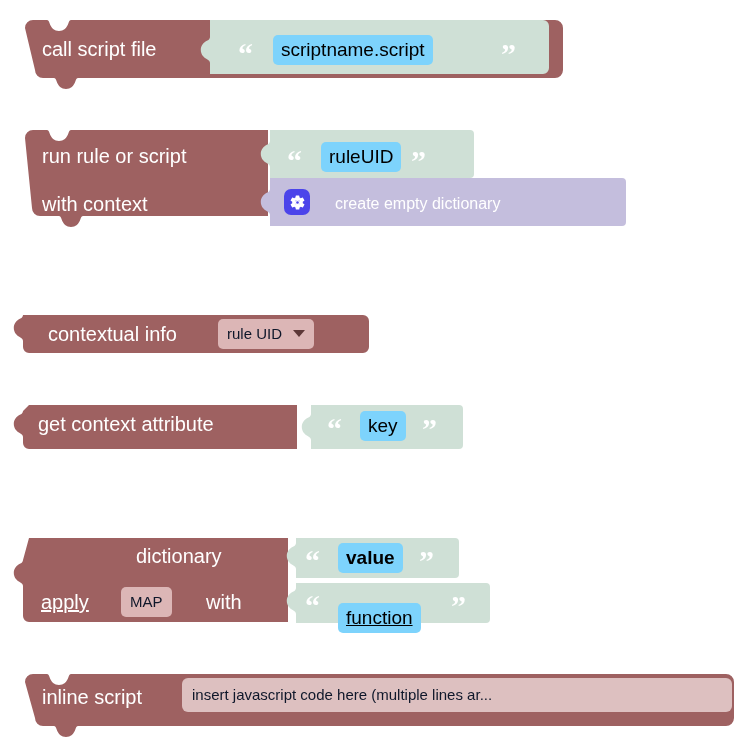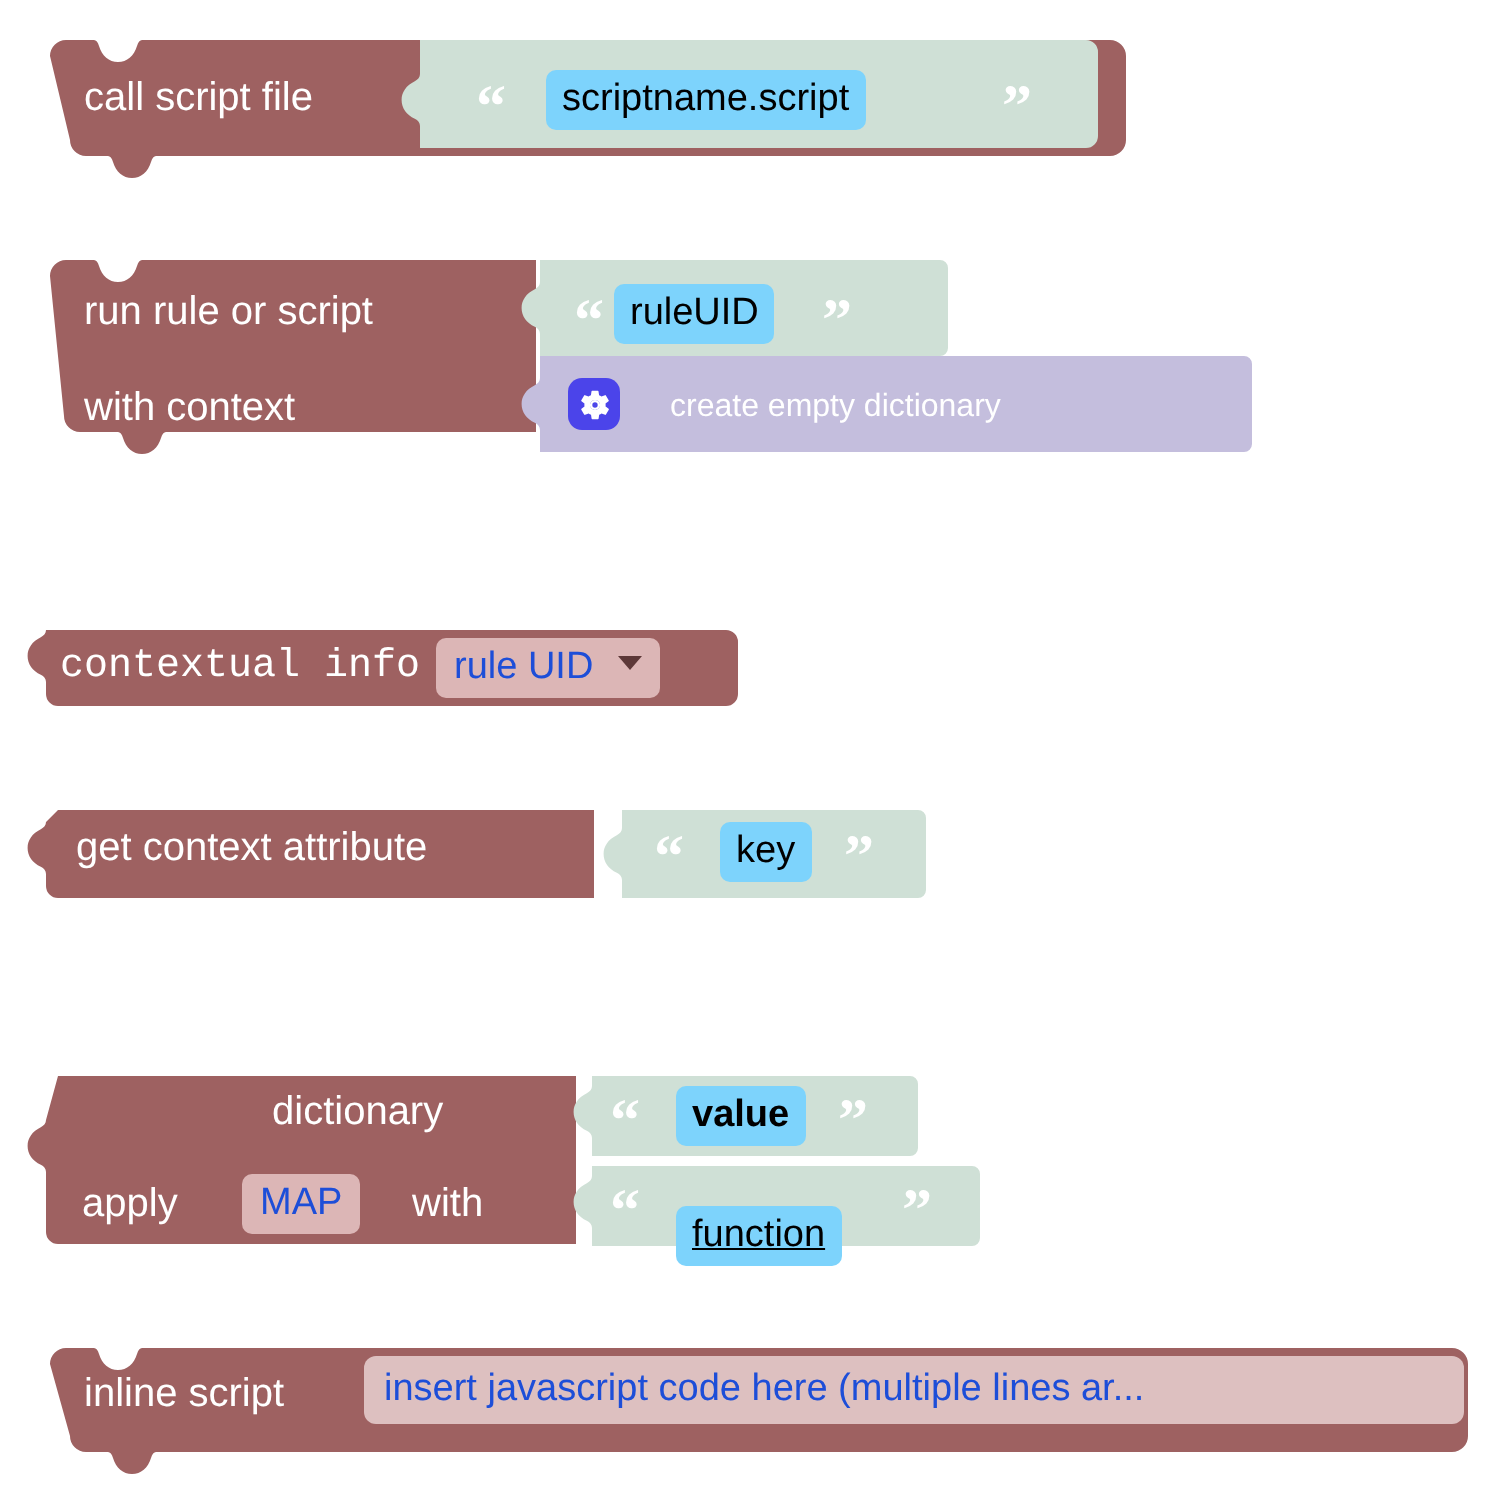--- a/index.html
+++ b/index.html
@@ -62,22 +62,22 @@
     border-radius: 5px;
     white-space: nowrap;
     box-sizing: border-box;
     pointer-events: auto;
   }
 
   
   .pink-field {
     position: absolute;
     background: #dcb6b6;
-    color: #1d4ed8;
-    font-size: 19px;
+    color: #0f172a;
+    font-size: 15px;
     line-height: 19px;
     padding: 5px 9px 6px 9px;
     border-radius: 5px;
     white-space: nowrap;
     box-sizing: border-box;
     pointer-events: auto;
   }
   .pink-field.wide {
     background: #ddc0c0;
     border-radius: 6px;
@@ -223,21 +223,21 @@
                v-11
                c0,-1.6 -1,-2.8 -2.6,-3.6
                c-4.2,-2 -6.6,-5.4 -6.6,-9.4
                c0,-4 2.4,-7.4 6.6,-9.4
                c1.6,-0.8 2.6,-2 2.6,-3.6
                z" fill="#c4bedd"></path>
     </svg>
     <div class="rowlayer">
       <span class="blk-label" style="left:28px; top:28px;">run rule or script</span>
       <span class="quote" style="left:273px; top:33px;">“</span>
-      <span class="txt-field" style="left:293px; top:24px;">ruleUID</span>
+      <span class="txt-field" style="left:307px; top:24px;">ruleUID</span>
       <span class="quote" style="left:397px; top:33px;">”</span>
 
       <span class="blk-label" style="left:28px; top:76px;">with context</span>
       <span class="gear-btn" style="left:270px; top:71px;">
         <svg width="17" height="17" viewBox="0 0 24 24" aria-hidden="true">
           <path fill="#ffffff" d="M12 8.4a3.6 3.6 0 1 0 0 7.2 3.6 3.6 0 0 0 0-7.2zm0 5.5a1.9 1.9 0 1 1 0-3.8 1.9 1.9 0 0 1 0 3.8z"></path>
           <path fill="#ffffff" d="M20.2 13.4l-1.7-.3a6.6 6.6 0 0 0-.6-1.5l1-1.4a.7.7 0 0 0-.07-.9l-1.3-1.3a.7.7 0 0 0-.9-.07l-1.4 1a6.6 6.6 0 0 0-1.5-.6l-.3-1.7a.7.7 0 0 0-.7-.6h-1.8a.7.7 0 0 0-.7.6l-.3 1.7a6.6 6.6 0 0 0-1.5.6l-1.4-1a.7.7 0 0 0-.9.07L4.9 9.3a.7.7 0 0 0-.07.9l1 1.4a6.6 6.6 0 0 0-.6 1.5l-1.7.3a.7.7 0 0 0-.6.7v1.8c0 .35.25.64.6.7l1.7.3c.14.53.35 1.03.6 1.5l-1 1.4a.7.7 0 0 0 .07.9l1.3 1.3c.25.25.63.28.9.07l1.4-1c.47.25.97.46 1.5.6l.3 1.7c.06.35.35.6.7.6h1.8c.35 0 .64-.25.7-.6l.3-1.7c.53-.14 1.03-.35 1.5-.6l1.4 1c.27.21.65.18.9-.07l1.3-1.3a.7.7 0 0 0 .07-.9l-1-1.4c.25-.47.46-.97.6-1.5l1.7-.3a.7.7 0 0 0 .6-.7v-1.8a.7.7 0 0 0-.6-.7z" transform="translate(0,-2) scale(1)" opacity="0"></path>
           <path fill="#ffffff" d="M12 2.6l1.5 2.2 2.6-.5.4 2.6 2.4 1.1-1.3 2.3 1.3 2.3-2.4 1.1-.4 2.6-2.6-.5L12 18l-1.5-2.2-2.6.5-.4-2.6L5.1 12.6 6.4 10.3 5.1 8 7.5 6.9l.4-2.6 2.6.5z" opacity="0"></path>
           <path fill="#ffffff" d="M19.43 12.98c.04-.32.07-.64.07-.98s-.03-.66-.07-.98l2.11-1.65a.5.5 0 0 0 .12-.64l-2-3.46a.5.5 0 0 0-.61-.22l-2.49 1a7.3 7.3 0 0 0-1.69-.98l-.38-2.65A.49.49 0 0 0 14 2h-4a.49.49 0 0 0-.49.42l-.38 2.65c-.61.25-1.17.59-1.69.98l-2.49-1a.5.5 0 0 0-.61.22l-2 3.46a.5.5 0 0 0 .12.64l2.11 1.65c-.04.32-.07.65-.07.98s.03.66.07.98l-2.11 1.65a.5.5 0 0 0-.12.64l2 3.46c.14.24.43.34.68.22l2.49-1c.52.4 1.08.73 1.69.98l.38 2.65c.04.24.24.42.49.42h4c.25 0 .46-.18.49-.42l.38-2.65c.61-.25 1.17-.59 1.69-.98l2.49 1c.23.09.49 0 .61-.22l2-3.46a.5.5 0 0 0-.12-.64l-2.11-1.65zM12 15.5A3.5 3.5 0 1 1 12 8.5a3.5 3.5 0 0 1 0 7z"></path>
         </svg>
@@ -257,21 +257,21 @@
                h-334
                a6,6 0 0 1 -6,-6
                v-6
                c0,-1.6 -1,-2.8 -2.6,-3.6
                c-4.2,-2 -6.6,-5.4 -6.6,-9.4
                c0,-4 2.4,-7.4 6.6,-9.4
                c1.6,-0.8 2.6,-2 2.6,-3.6
                z" fill="#9e6161"></path>
     </svg>
     <div class="rowlayer">
-      <span class="blk-label" style="left:22px; top:17px;font-family:Liberation Mono, monospace;">contextual info</span>
+      <span class="blk-label" style="left:40px; top:17px;">contextual info</span>
       <span class="pink-field" style="left:210px; top:12px;">
         <span>rule UID</span>
         <span class="caret"></span>
       </span>
     </div>
   </div>
 
   <div class="block-wrap" style="left:8px; top:397px; width:480px; height:60px;">
     <svg class="svgholder" width="480" height="60" viewBox="0 0 480 60">
 
@@ -348,21 +348,21 @@
                c0,-4 2.4,-7.4 6.6,-9.4
                c1.6,-0.8 2.6,-2 2.6,-3.6
                z" fill="#cfe0d6"></path>
     </svg>
     <div class="rowlayer">
       <span class="blk-label" style="left:128px; top:16px;">dictionary</span>
       <span class="quote" style="left:297px; top:21px;">“</span>
       <span class="txt-field" style="left:330px; top:13px;font-weight:bold;">value</span>
       <span class="quote" style="left:411px; top:21px;">”</span>
 
-      <span class="blk-label" style="left:33px; top:62px;">apply</span>
+      <span class="blk-label" style="left:33px; top:62px;text-decoration:underline;">apply</span>
       <span class="pink-field" style="left:113px; top:57px;">
         <span>MAP</span>
       </span>
       <span class="blk-label" style="left:198px; top:62px;">with</span>
       <span class="quote" style="left:297px; top:66px;">“</span>
       <span class="txt-field" style="left:330px; top:73px;text-decoration:underline;">function</span>
       <span class="quote" style="left:443px; top:66px;">”</span>
     </div>
   </div>
 

